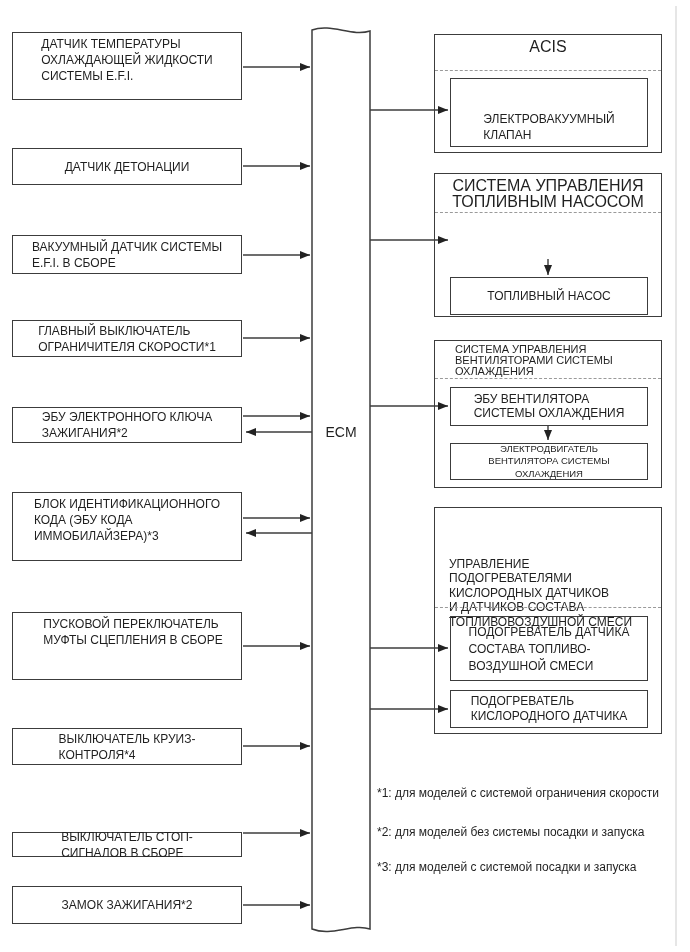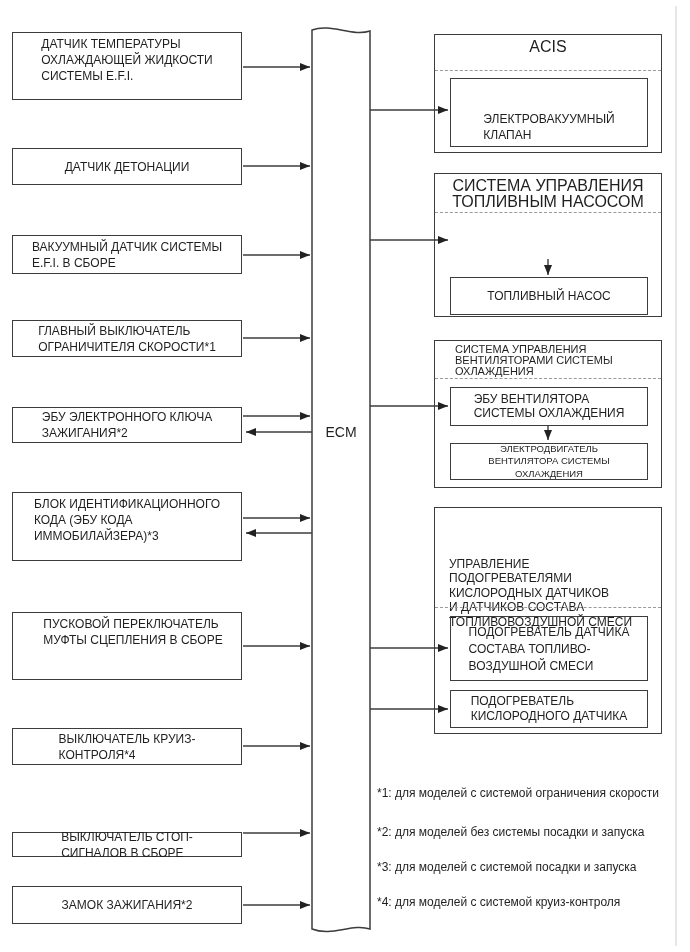--- a/index.html
+++ b/index.html
@@ -177,21 +177,20 @@
     </div>
     <div class="inner" id="g4i2">
       <div class="txt">ПОДОГРЕВАТЕЛЬ
 КИСЛОРОДНОГО ДАТЧИКА</div>
     </div>
   </div>
 
   <div class="footnote" id="f1">*1: для моделей с системой ограничения скорости</div>
   <div class="footnote" id="f2">*2: для моделей без системы посадки и запуска</div>
   <div class="footnote" id="f3">*3: для моделей с системой посадки и запуска</div>
-  <div class="footnote" id="f4">*4: для моделей с системой круиз-контроля</div>
 
   <svg class="layer" width="690" height="952" viewBox="0 0 690 952">
     <defs>
       <marker id="ah" markerUnits="userSpaceOnUse" markerWidth="10" markerHeight="8" refX="10" refY="4" orient="auto">
         <path d="M0,0 L10,4 L0,8 Z" fill="#222222"></path>
       </marker>
     </defs>
     <g stroke="#3c3c3c" stroke-width="1.4">
 
       <line x1="243" y1="67" x2="310" y2="67" marker-end="url(#ah)"></line>

